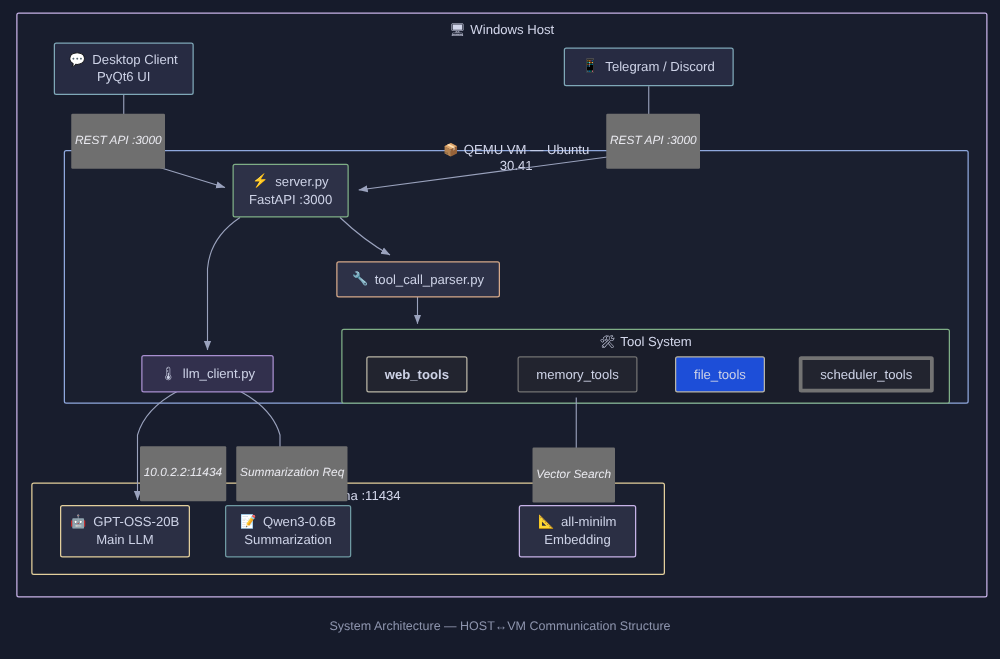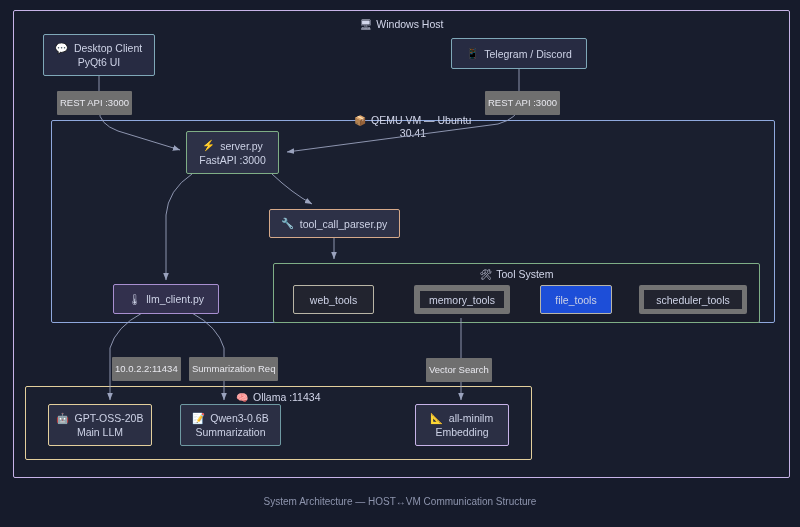--- a/index.html
+++ b/index.html
@@ -32,21 +32,21 @@
     border-radius:2px;color:#cdd2e6;
   }
   .node .l1{display:flex;align-items:center;justify-content:center;gap:5px;white-space:nowrap;}
   .node .l2{white-space:nowrap;}
   .node .ico{font-size:10.5px;line-height:1;}
 
   .edge-label{
     position:absolute;box-sizing:border-box;
     background:#6f6f6f;color:#e8e8ee;
     font-size:9.5px;line-height:12px;
-    padding:6px 3px;white-space:nowrap;border-radius:1px;
+    padding:16px 3px;white-space:nowrap;border-radius:1px;font-style:italic;
   }
 
   .caption{
     position:absolute;left:0;right:0;text-align:center;
     font-size:10px;color:#8d94ad;white-space:nowrap;
   }
 </style>
 </head>
 <body>
 
@@ -139,39 +139,39 @@
     </span>
   </div>
 
   <div class="node" style="left:113px;top:284px;width:106px;height:30px;border:1.2px solid #a88fd0;background:#32304d;">
     <span class="l1">
       <span class="ico">🌡</span>
       <span>llm_client.py</span>
     </span>
   </div>
 
-  <div class="node" style="left:293px;top:285px;width:81px;height:29px;border:1px solid #b9b5a6;background:#22242f;">
+  <div class="node" style="left:293px;top:285px;width:81px;height:29px;border:1px solid #b9b5a6;background:#22242f;font-weight:bold;">
     <span class="l1">
       <span>web_tools</span>
     </span>
   </div>
 
-  <div class="node" style="left:414px;top:285px;width:96px;height:29px;border:6px solid #737373;background:#22242f;">
+  <div class="node" style="left:414px;top:285px;width:96px;height:29px;border:1px solid #737373;background:#22242f;">
     <span class="l1">
       <span>memory_tools</span>
     </span>
   </div>
 
   <div class="node" style="left:540px;top:285px;width:72px;height:29px;border:1px solid #b9b5a6;background:#1d4ed8;">
     <span class="l1">
       <span>file_tools</span>
     </span>
   </div>
 
-  <div class="node" style="left:639px;top:285px;width:108px;height:29px;border:5px solid #737373;background:#22242f;">
+  <div class="node" style="left:639px;top:285px;width:108px;height:29px;border:3px solid #737373;background:#22242f;">
     <span class="l1">
       <span>scheduler_tools</span>
     </span>
   </div>
 
   <div class="node" style="left:48px;top:404px;width:104px;height:42px;border:1.2px solid #e3cf9c;background:#2b2f44;">
     <span class="l1">
       <span class="ico">🤖</span>
       <span>GPT-OSS-20B</span>
     </span>

